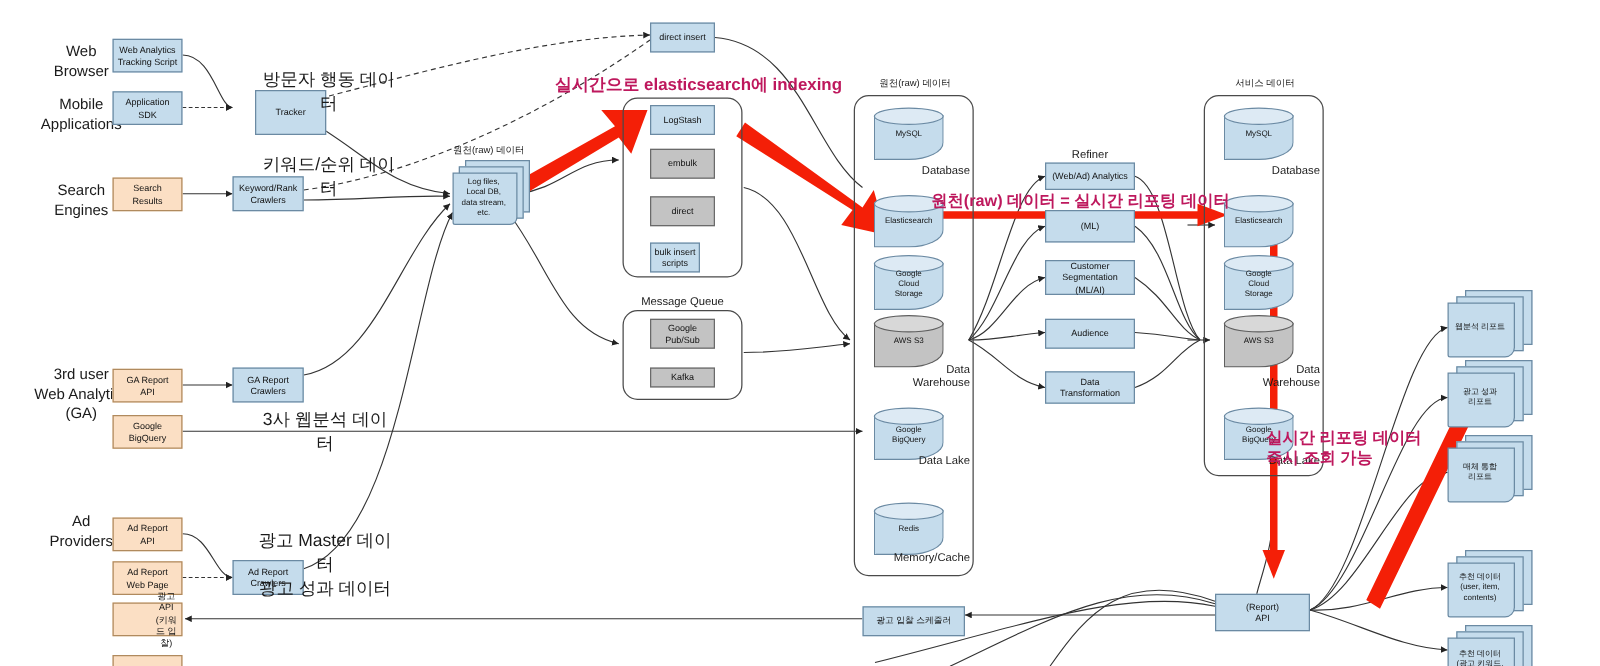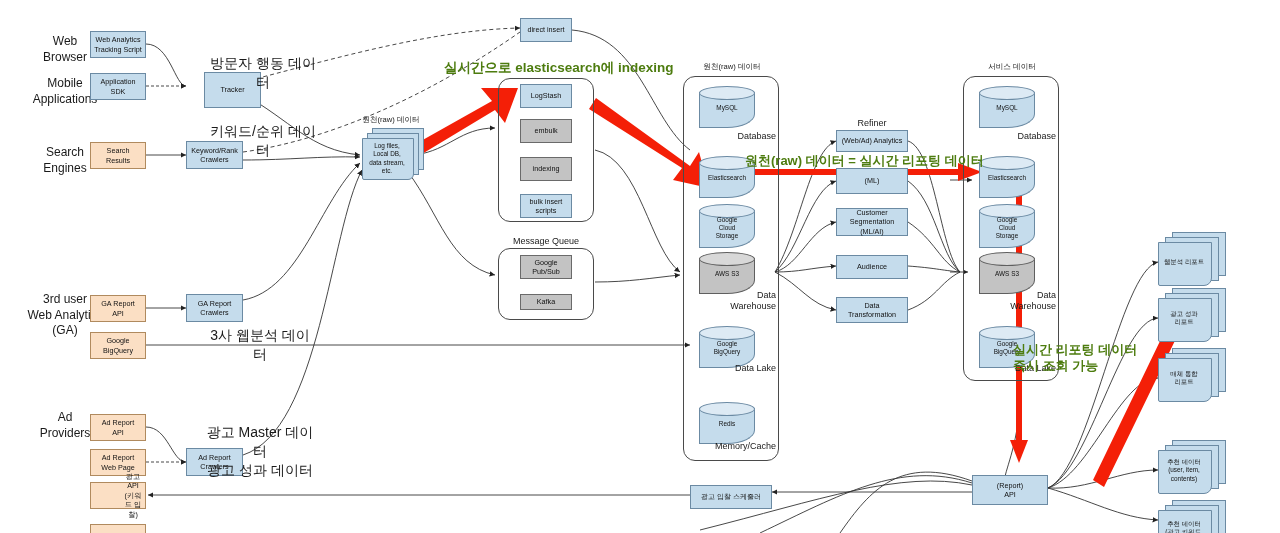--- a/index.html
+++ b/index.html
@@ -27,21 +27,21 @@
   .cyl.graycyl .body{background:#c3c3c3;border-color:#5f5f5f;}
   .cyl.graycyl .top{background:#d8d8d8;border-color:#5f5f5f;}
 
   .grpbox{position:absolute;box-sizing:border-box;border:1px solid #4a4a4a;border-radius:12px;background:transparent;}
 
   .docstack{position:absolute;}
   .docstack .sheet{position:absolute;background:#c5dcec;border:1px solid #6b8aa3;}
   .docstack .txt{position:absolute;left:0;width:100%;text-align:center;font-size:6.4px;
       line-height:1.3;color:#111;white-space:pre-line;}
 
-  .redtxt{position:absolute;color:#4d7c0f;font-weight:bold;white-space:pre-line;line-height:1.25;}
+  .redtxt{position:absolute;color:#be185d;font-weight:bold;white-space:pre-line;line-height:1.25;}
   svg.overlay{position:absolute;left:0;top:0;width:1280px;height:533px;pointer-events:none;}
 </style>
 </head>
 <body>
 
 <div id="canvas">
 
   <svg class="overlay" viewBox="0 0 1280 533">
     <defs>
       <marker id="ah" markerWidth="7" markerHeight="7" refX="6" refY="3" orient="auto">
@@ -192,22 +192,22 @@
 Local DB,
 data stream,
 etc.</div>
   </div>
 
   <div class="box blue" style="left:520px;top:18px;width:52px;height:24px;">direct insert</div>
 
   <div class="grpbox" style="left:498px;top:78px;width:96px;height:144px;"></div>
   <div class="box blue" style="left:520px;top:84px;width:52px;height:24px;">LogStash</div>
   <div class="box gray" style="left:520px;top:119px;width:52px;height:24px;">embulk</div>
-  <div class="box gray" style="left:520px;top:157px;width:52px;height:24px;">indexing</div>
-  <div class="box blue" style="left:520px;top:194px;width:52px;height:24px;">bulk insert
+  <div class="box gray" style="left:520px;top:157px;width:52px;height:24px;">direct</div>
+  <div class="box blue" style="left:520px;top:194px;width:40px;height:24px;">bulk insert
 scripts</div>
 
   <div class="grp-lbl" style="left:498px;top:236px;width:96px;">Message Queue</div>
   <div class="grpbox" style="left:498px;top:248px;width:96px;height:72px;"></div>
   <div class="box gray" style="left:520px;top:255px;width:52px;height:24px;">Google
 Pub/Sub</div>
   <div class="box gray" style="left:520px;top:294px;width:52px;height:16px;">Kafka</div>
 
   <div class="grp-lbl" style="left:686px;top:62px;width:92px;font-size:7.6px;">원천(raw) 데이터</div>
   <div class="grpbox" style="left:683px;top:76px;width:96px;height:385px;"></div>

